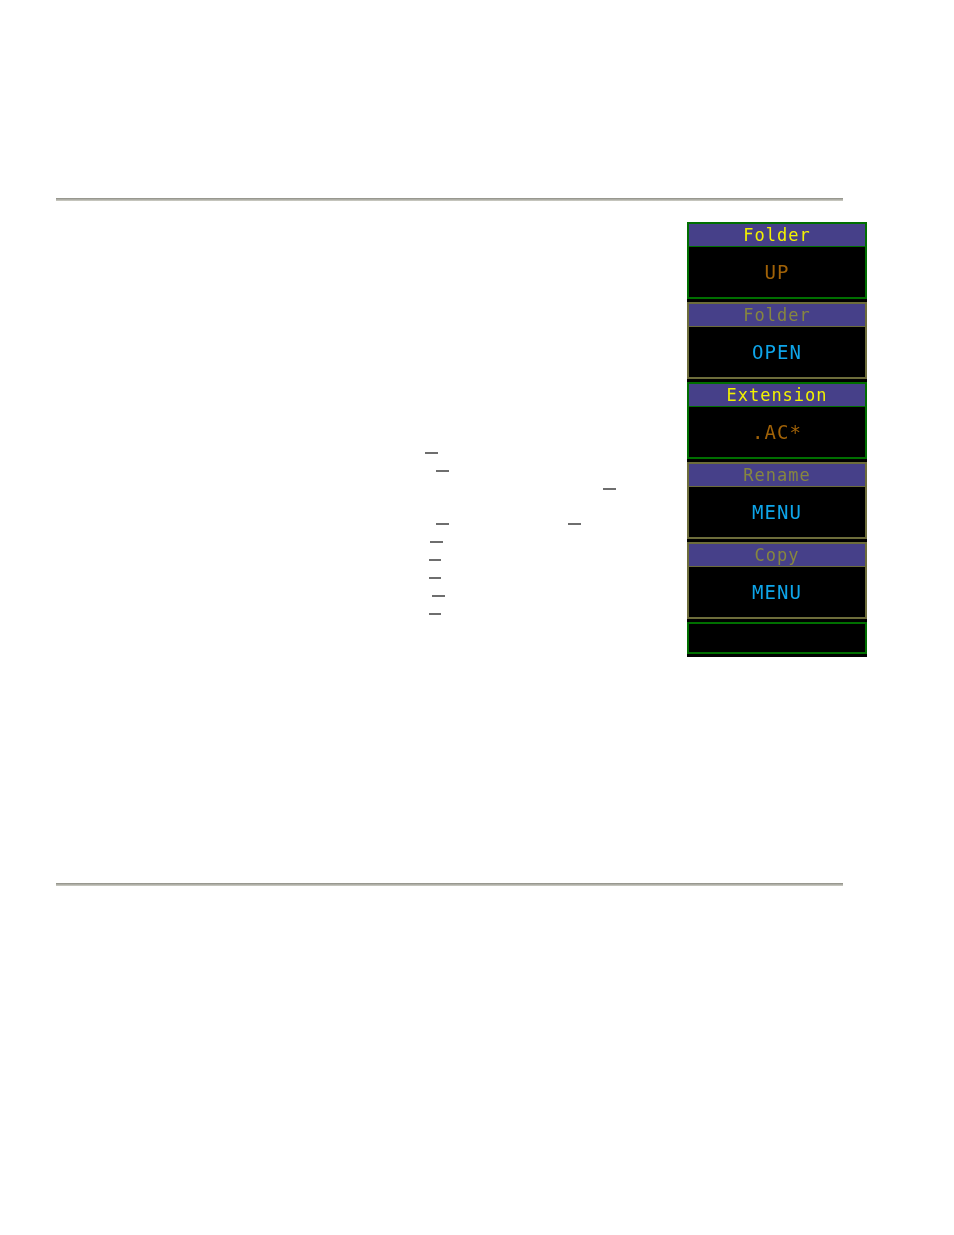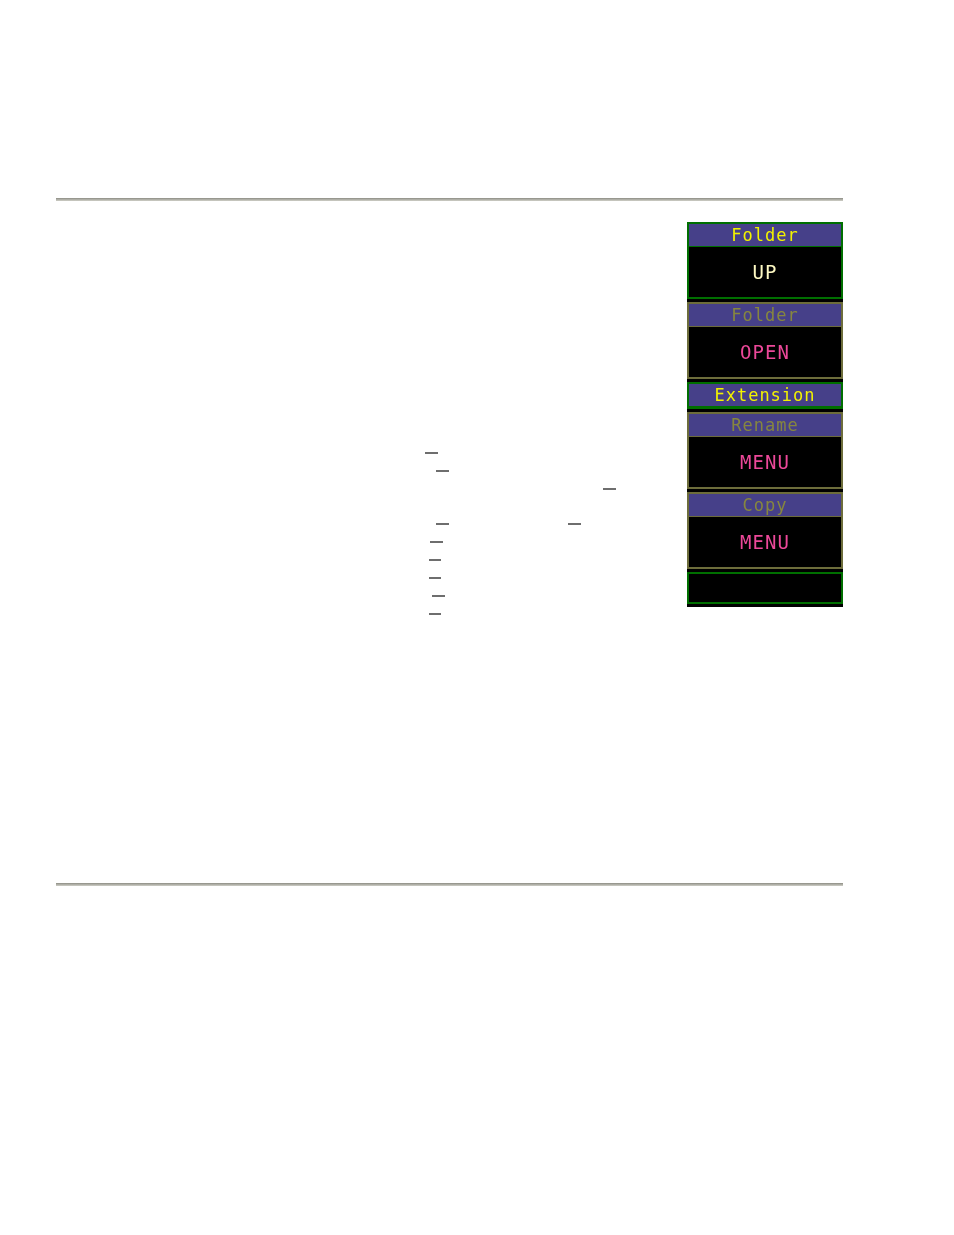--- a/index.html
+++ b/index.html
@@ -31,21 +31,21 @@
     position: absolute;
     height: 2px;
     background: #6e6e6e;
   }
 
   
   #softkey-panel {
     position: absolute;
     left: 687px;
     top: 222px;
-    width: 156px;
+    width: 180px;
     background: #000000;
   }
 
   .skey {
     position: relative;
     margin: 0 0 3px 0;
     background: #000000;
     box-sizing: border-box;
   }
   .skey.active  { border: 2px solid #006f00; }
@@ -67,22 +67,22 @@
 
   .skey-body {
     height: 50px;
     line-height: 50px;
     text-align: center;
     font-family: "DejaVu Sans Mono", "Liberation Mono", monospace;
     font-size: 19px;
     letter-spacing: 1px;
     background: #000000;
   }
-  .skey.active .skey-body { color: #fef9c3; }
-  .skey.dimmed .skey-body { color: #ec4899; border-radius: 17px; }
+  .skey.active .skey-body { color: #a16207; }
+  .skey.dimmed .skey-body { color: #0ea5e9; border-radius: 17px; }
 
   .skey.blank .skey-body {
     height: 28px;
     line-height: 28px;
   }
 </style>
 </head>
 <body>
 
 <div class="page-rule" id="rule-top"></div>
@@ -105,20 +105,21 @@
     <div class="skey active">
       <div class="skey-header">Folder</div>
       <div class="skey-body">UP</div>
     </div>
     <div class="skey dimmed">
       <div class="skey-header">Folder</div>
       <div class="skey-body">OPEN</div>
     </div>
     <div class="skey active">
       <div class="skey-header">Extension</div>
+      <div class="skey-body">.AC*</div>
     </div>
     <div class="skey dimmed">
       <div class="skey-header">Rename</div>
       <div class="skey-body">MENU</div>
     </div>
     <div class="skey dimmed">
       <div class="skey-header">Copy</div>
       <div class="skey-body">MENU</div>
     </div>
     <div class="skey blank">

